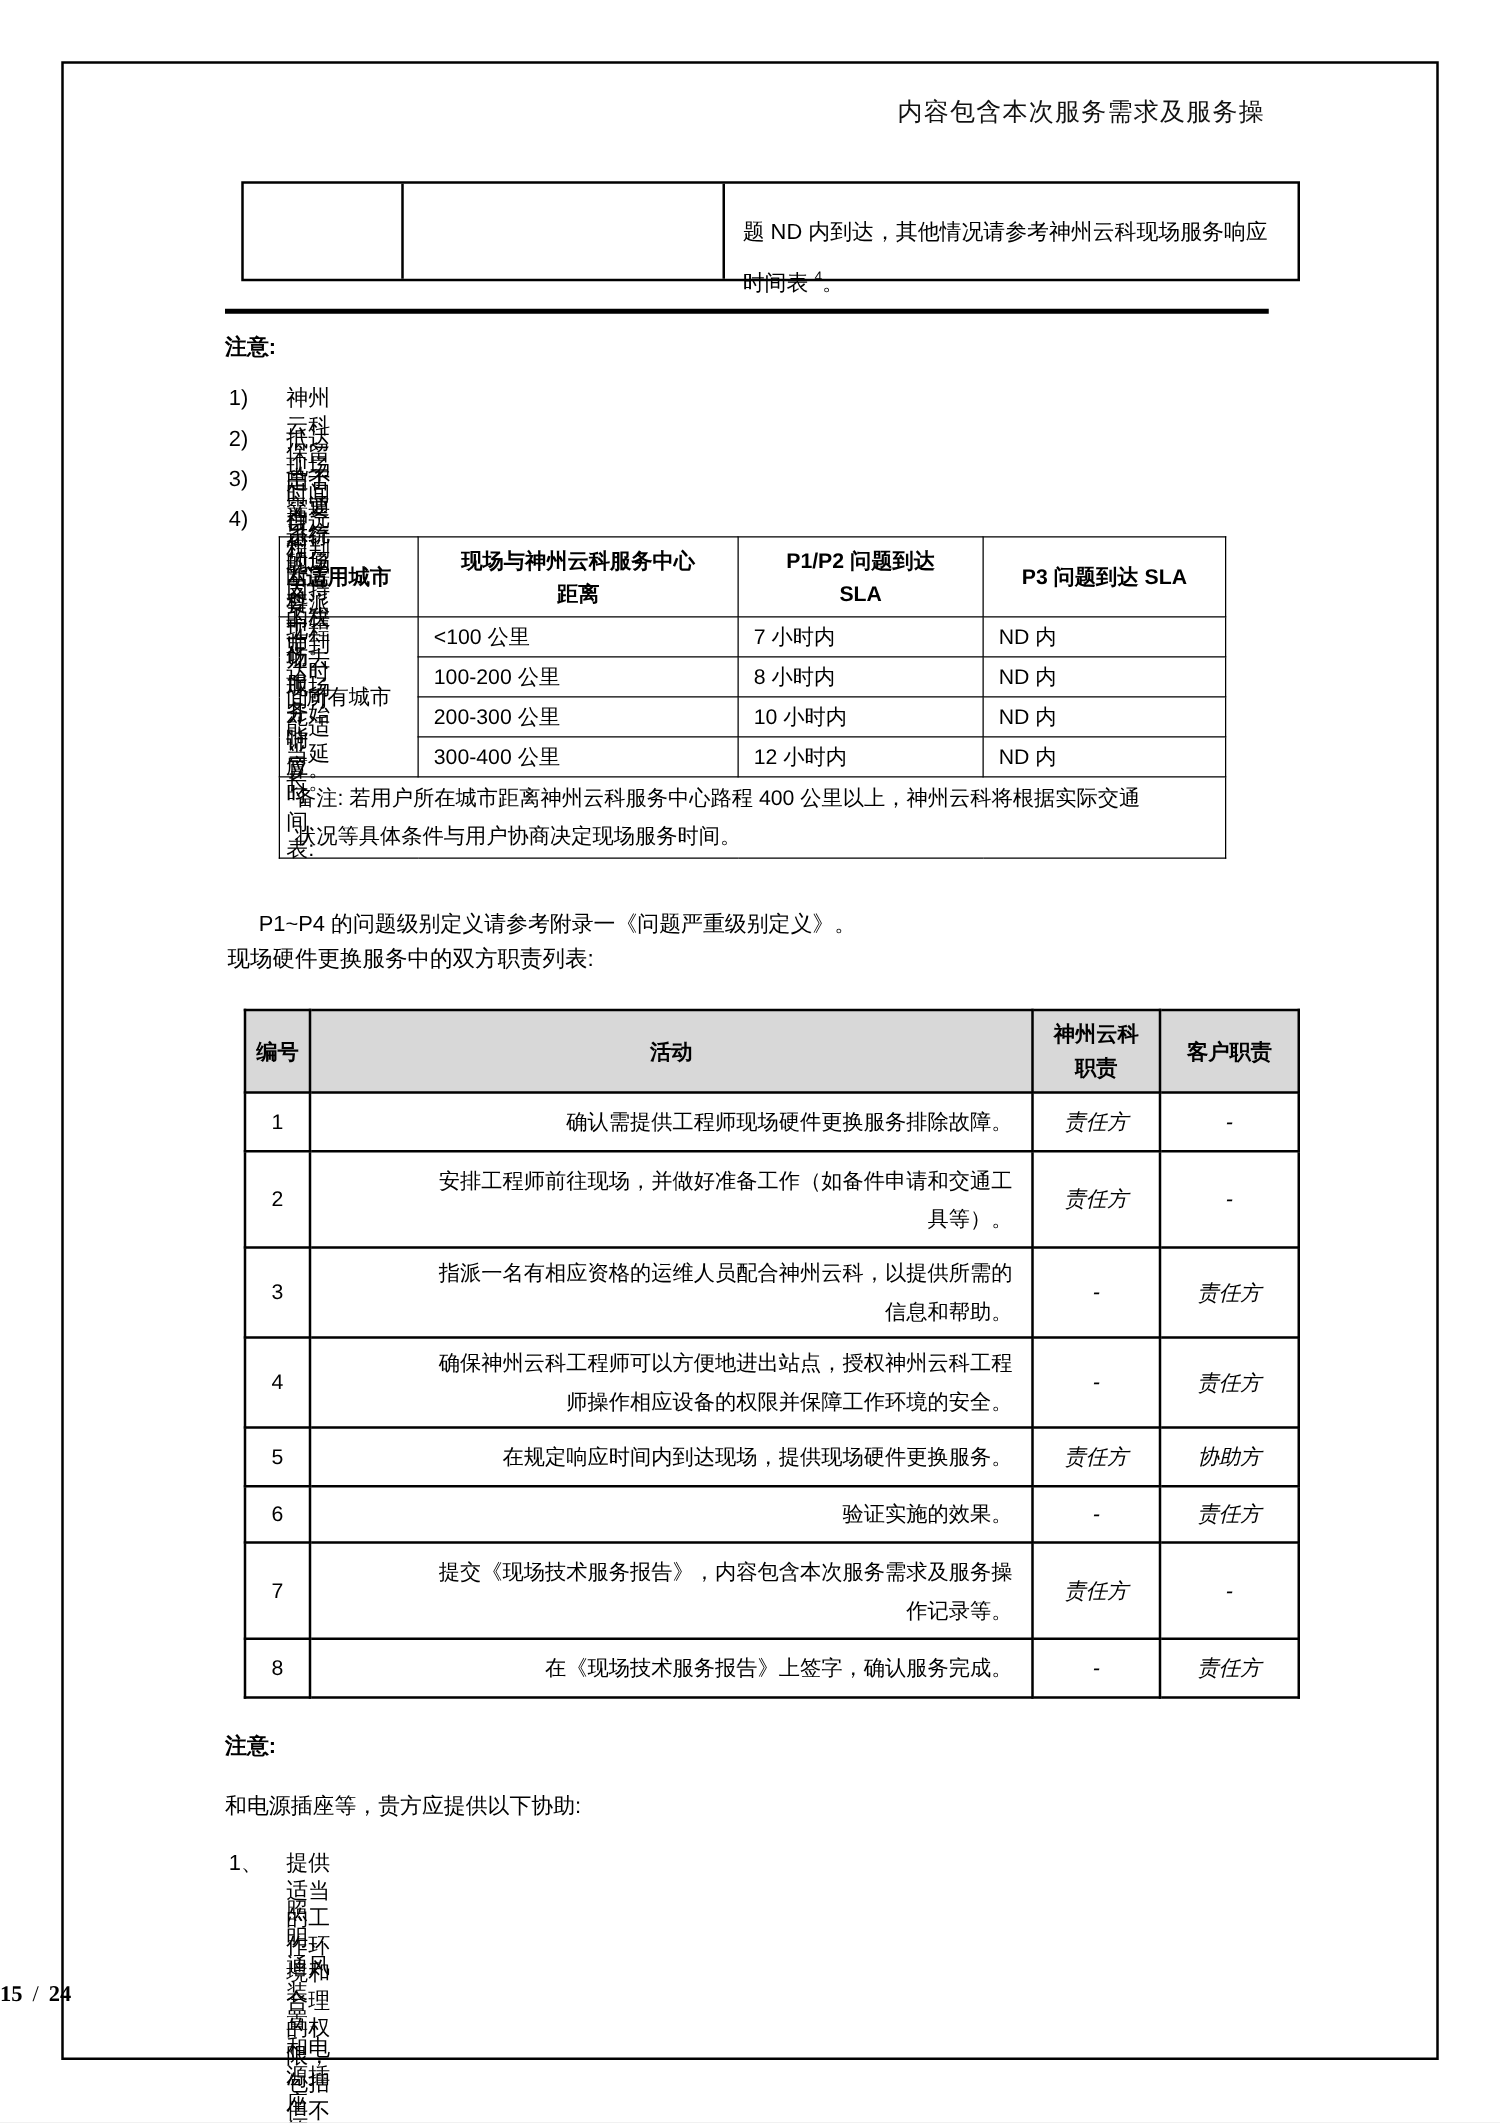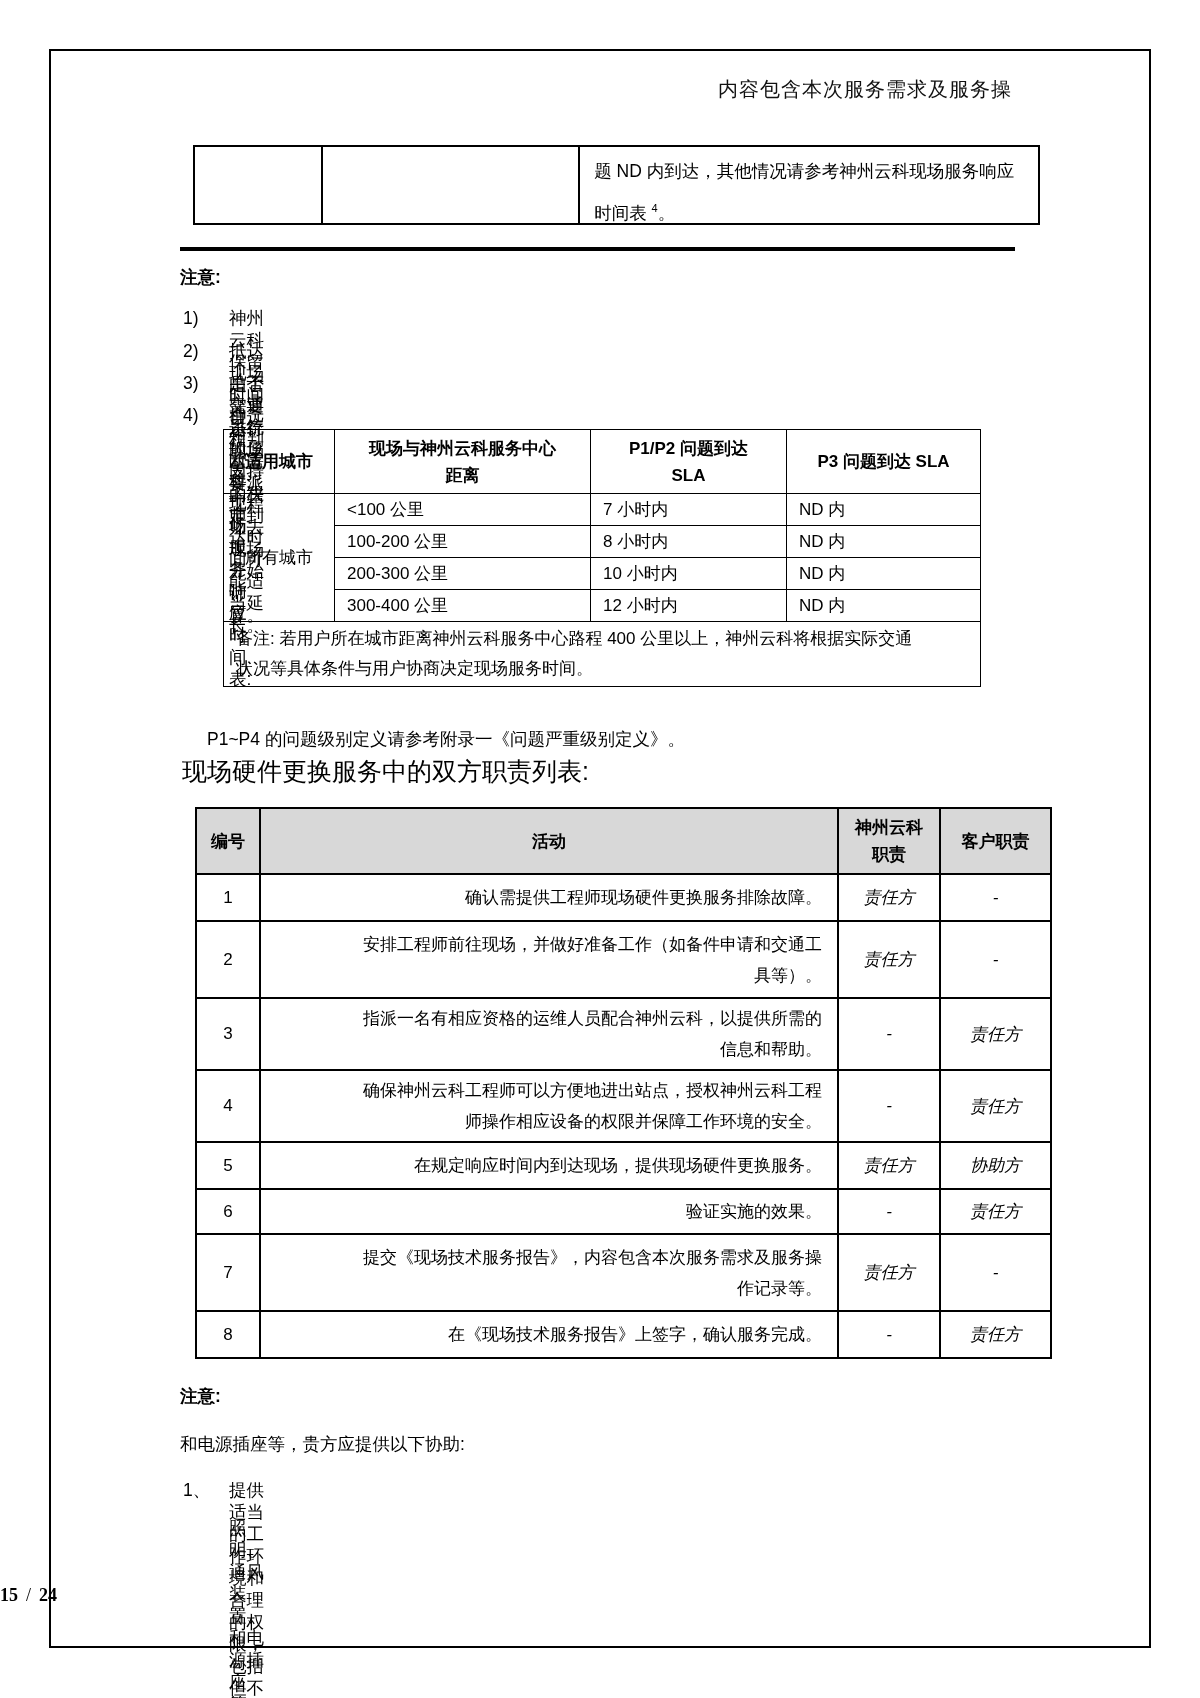--- a/index.html
+++ b/index.html
@@ -35,21 +35,21 @@
     width: 847px; height: 80px;
     display: flex;
     border: 2px solid #000000;
   }
   .top-table .cell {
     height: 100%;
     border-right: 2px solid #000000;
   }
   .top-table .c1 { width: 129px; }
   .top-table .c2 { width: 258px; }
-  .top-table .c3 { width: 460px; border-right: none; padding: 6px 14px; font-size: 17.5px; line-height: 37px; }
+  .top-table .c3 { width: 460px; border-right: none; padding: 20px 14px; font-size: 17.5px; line-height: 37px; }
   .top-table sup { font-size: 11px; vertical-align: super; }
   
   .thick-rule {
     position: absolute;
     left: 180px; top: 247px;
     width: 835px; height: 4px;
     background: #000000;
   }
   
   .notice-label { position: absolute; left: 180px; font-size: 17.5px; font-weight: bold; }
@@ -72,32 +72,32 @@
   .rt .col-p12 { width: 196px; }
   .rt .col-p3  { width: 194px; }
   .rt .hrow { height: 64px; }
   .rt .brow { height: 32px; }
   .rt td.city-cell { text-align: center; }
   .rt td.val { text-align: left; padding-left: 12px; }
   .rt .remark-row { height: 63px; }
   .rt td.remark { padding: 2px 12px; line-height: 30px; text-align: left; }
   .p1p4-note { position: absolute; left: 207px; top: 691px; font-size: 17.5px; margin-top: 36px; }
   
-  .section-title { position: absolute; left: 182px; top: 755px; font-size: 25px; }
+  .section-title { position: absolute; left: 182px; top: 755px; font-size: 18px; }
   
   .dt {
     position: absolute;
     left: 195px; top: 807px;
     border-collapse: collapse;
     table-layout: fixed;
     font-size: 17px;
   }
   .dt th, .dt td { border: 2px solid #000000; vertical-align: middle; }
   .dt th { background: #d8d8d8; font-weight: bold; text-align: center; line-height: 27px; }
-  .dt .col-no { width: 64px; margin-left: 24px; }
+  .dt .col-no { width: 52px; margin-left: 24px; }
   .dt .col-act { width: 578px; }
   .dt .col-vendor { width: 102px; }
   .dt .col-cust { width: 111px; }
   .dt .hrow { height: 66px; }
   .dt td.no { text-align: center; }
   .dt td.act { text-align: right; padding: 4px 15px; line-height: 31px; }
   .dt td.role { text-align: center; font-style: italic; }
   .dt .h47 { height: 47px; }
   .dt .h77 { height: 77px; }
   .dt .h71 { height: 71px; }

